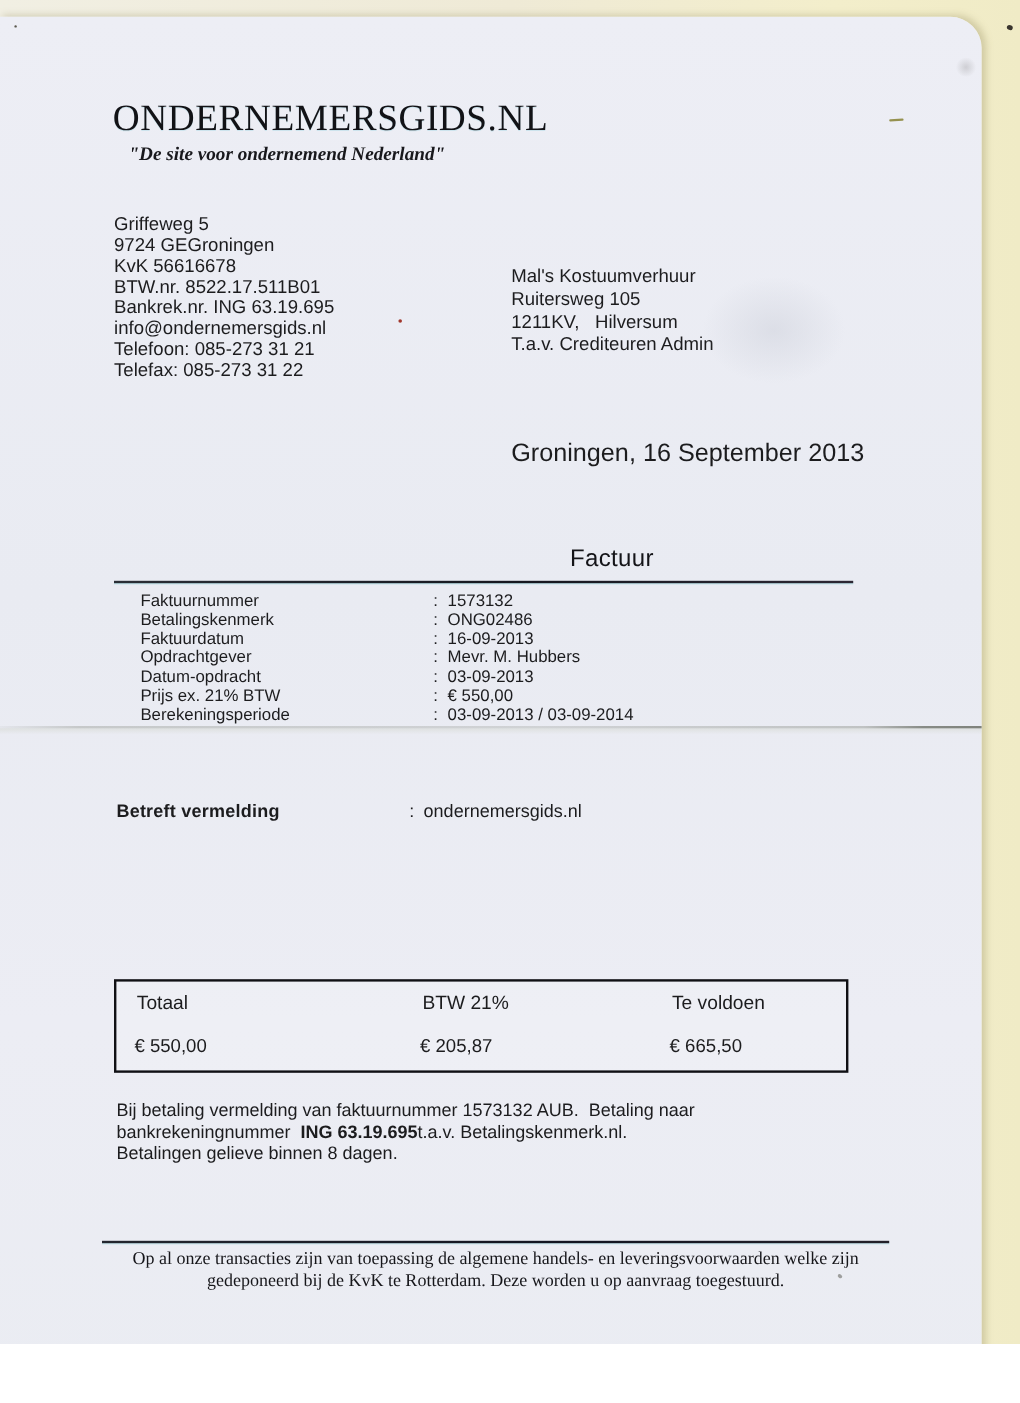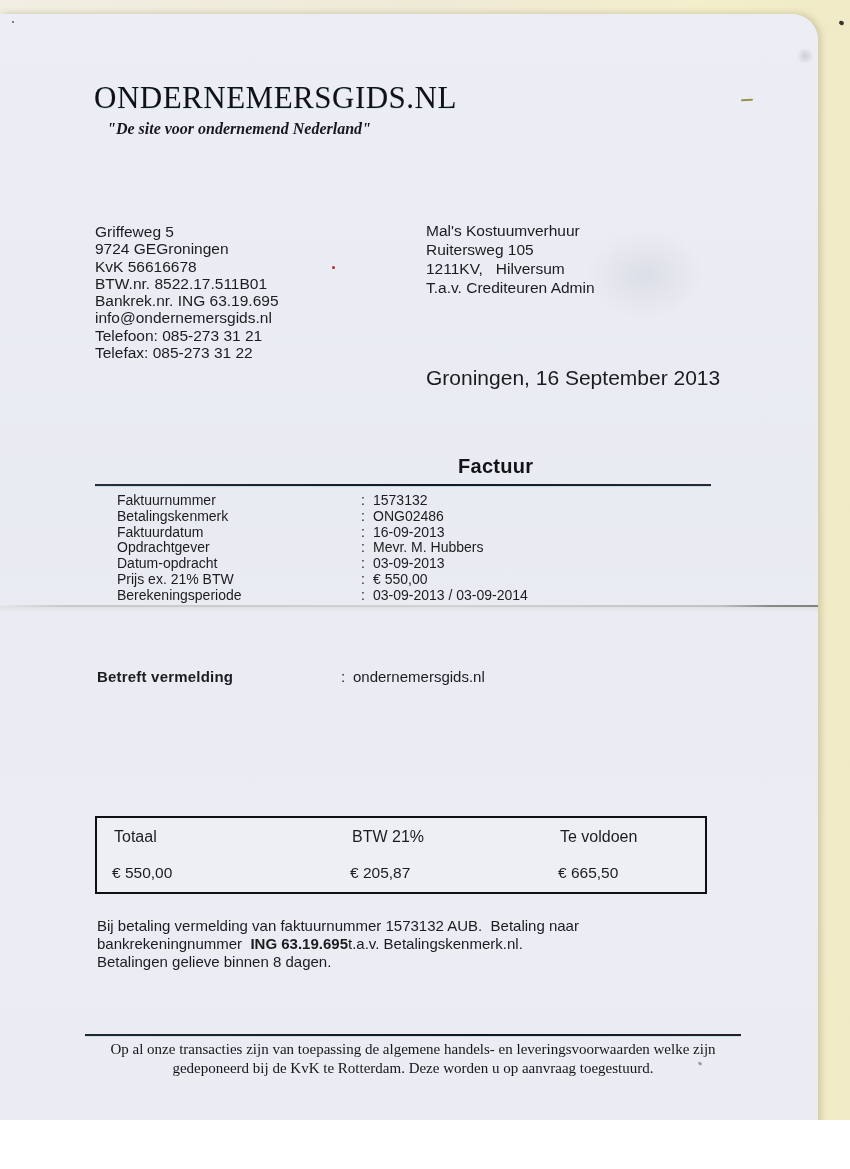--- a/index.html
+++ b/index.html
@@ -25,26 +25,26 @@
     font-size:31px;letter-spacing:0.5px;color:#121216;
     text-shadow:0 1px 0 rgba(110,200,215,0.25);
     white-space:pre;
   }
   .tagline{
     left:107px;top:106px;
     font-family:"Liberation Serif",serif;
     font-style:italic;font-weight:bold;
     font-size:16px;color:#18181c;white-space:pre;
   }
-  .addr{left:95px;top:165px;font-size:15.5px;line-height:17.3px;margin-top:44px;}
+  .addr{left:95px;top:165px;font-size:15.5px;line-height:17.3px;}
   .addr span,.rcpt span{display:block;white-space:pre;}
   .rcpt{left:426px;top:207px;font-size:15.5px;line-height:19px;}
   .dateline{left:426px;top:352px;font-size:21px;white-space:pre;}
   
-  .inv-title{left:458px;top:441px;font-size:20px;font-weight:bold;letter-spacing:0.3px;color:#141418;}
+  .inv-title{left:475px;top:441px;font-size:20px;font-weight:normal;letter-spacing:0.3px;color:#141418;}
   .rule{left:95px;top:470px;width:616px;height:2px;
     background:linear-gradient(90deg,#2a2e36,#15171f 55%,#2c2733);
     box-shadow:0 1px 0 rgba(110,200,210,0.35);}
   
   .fields{left:0;top:478px;width:818px;font-size:14px;padding-left:20px;}
   .frow{position:relative;height:15.8px;}
   .flabel{position:absolute;left:97px;white-space:pre;}
   .fsep{position:absolute;left:341px;}
   .fvalue{position:absolute;left:353px;white-space:pre;}
   

